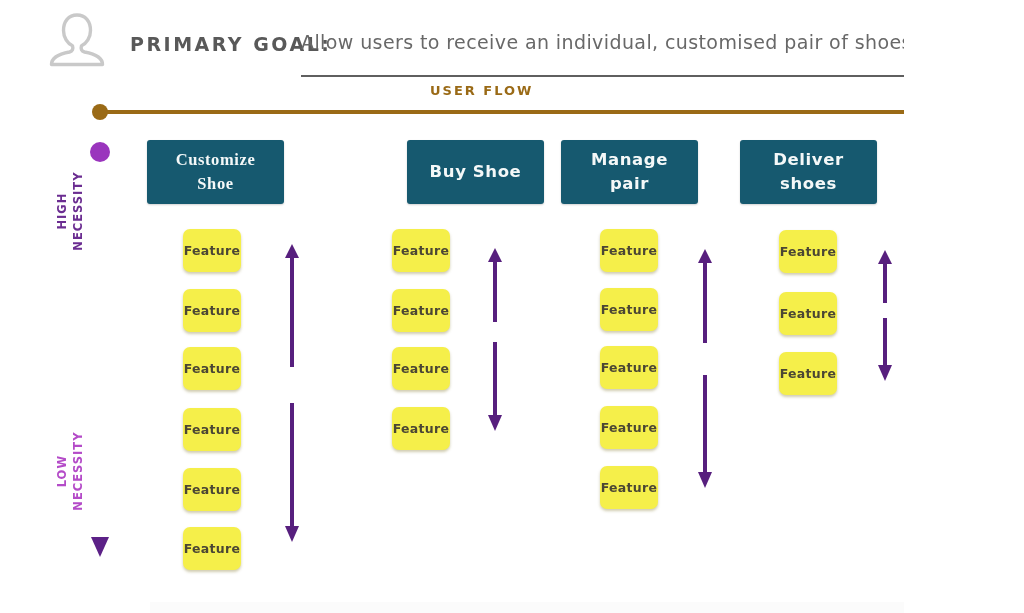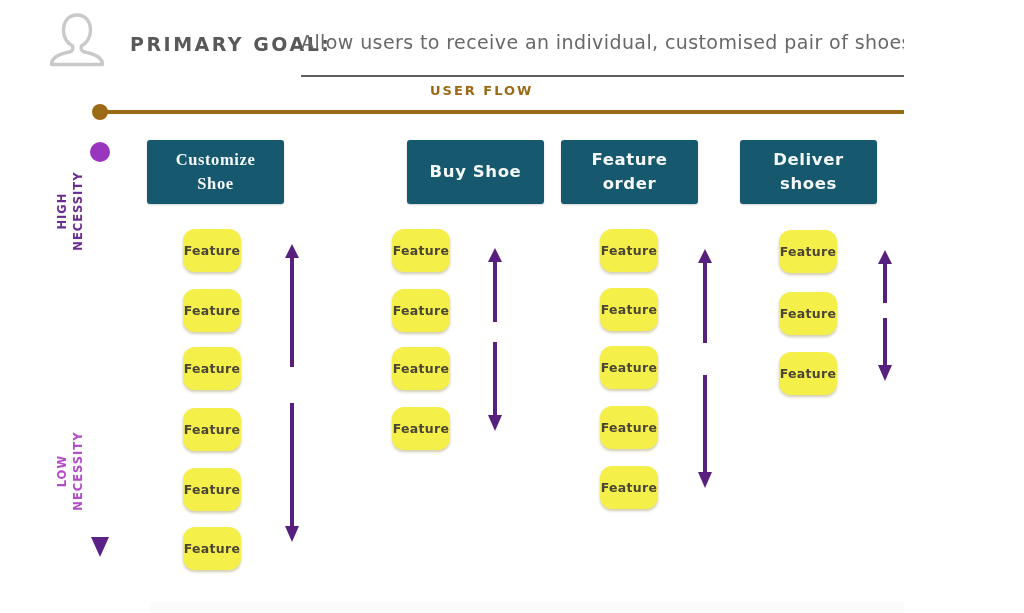--- a/index.html
+++ b/index.html
@@ -41,21 +41,21 @@
     position:absolute;width:137px;height:64px;top:140px;background:var(--phase-bg);
     border-radius:3px;color:#f4f8f8;font-size:16.5px;font-weight:600;letter-spacing:0.6px;
     display:flex;align-items:center;justify-content:center;text-align:center;line-height:1.45;
     padding:2px 14px;box-sizing:border-box;box-shadow:0 1px 2px rgba(0,0,0,0.18);
   }
   
   .sticky{
     position:absolute;width:58px;height:43px;background:var(--sticky-bg);
     display:flex;align-items:center;justify-content:center;
     font-size:12.5px;font-weight:600;color:var(--sticky-text);letter-spacing:0.3px;
-    box-shadow:0 2px 3px rgba(120,110,30,0.35);border-radius:12px;
+    box-shadow:0 2px 3px rgba(120,110,30,0.35);border-radius:7px;
   }
   .bottom-strip{position:absolute;left:150px;right:0;bottom:0;height:11px;background:#fbfbfb;}
 </style>
 </head>
 <body>
 
 <div id="canvas">
 
   <svg class="person-icon" viewBox="0 0 62 62">
     <path d="M31 5 C39.5 5 44.5 11.5 44.5 20.5 C44.5 27.5 40.5 33.5 35.5 35.8
@@ -134,21 +134,21 @@
       <div class="sticky" style="left: 183px; top: 289px;">Feature</div>
       <div class="sticky" style="left: 183px; top: 347px;">Feature</div>
       <div class="sticky" style="left: 183px; top: 408px;">Feature</div>
       <div class="sticky" style="left: 183px; top: 468px;">Feature</div>
       <div class="sticky" style="left: 183px; top: 527px;">Feature</div>
       <div class="phase-box" style="left: 364px; margin-left: 43px;">Buy Shoe</div>
       <div class="sticky" style="left: 392px; top: 229px;">Feature</div>
       <div class="sticky" style="left: 392px; top: 289px;">Feature</div>
       <div class="sticky" style="left: 392px; top: 347px;">Feature</div>
       <div class="sticky" style="left: 392px; top: 407px;">Feature</div>
-      <div class="phase-box" style="left: 561px;">Feature order</div>
+      <div class="phase-box" style="left: 561px;">Manage pair</div>
       <div class="sticky" style="left: 600px; top: 229px;">Feature</div>
       <div class="sticky" style="left: 600px; top: 288px;">Feature</div>
       <div class="sticky" style="left: 600px; top: 346px;">Feature</div>
       <div class="sticky" style="left: 600px; top: 406px;">Feature</div>
       <div class="sticky" style="left: 600px; top: 466px;">Feature</div>
       <div class="phase-box" style="left: 740px;">Deliver shoes</div>
       <div class="sticky" style="left: 779px; top: 230px;">Feature</div>
       <div class="sticky" style="left: 779px; top: 292px;">Feature</div>
       <div class="sticky" style="left: 779px; top: 352px;">Feature</div>
     </div>

